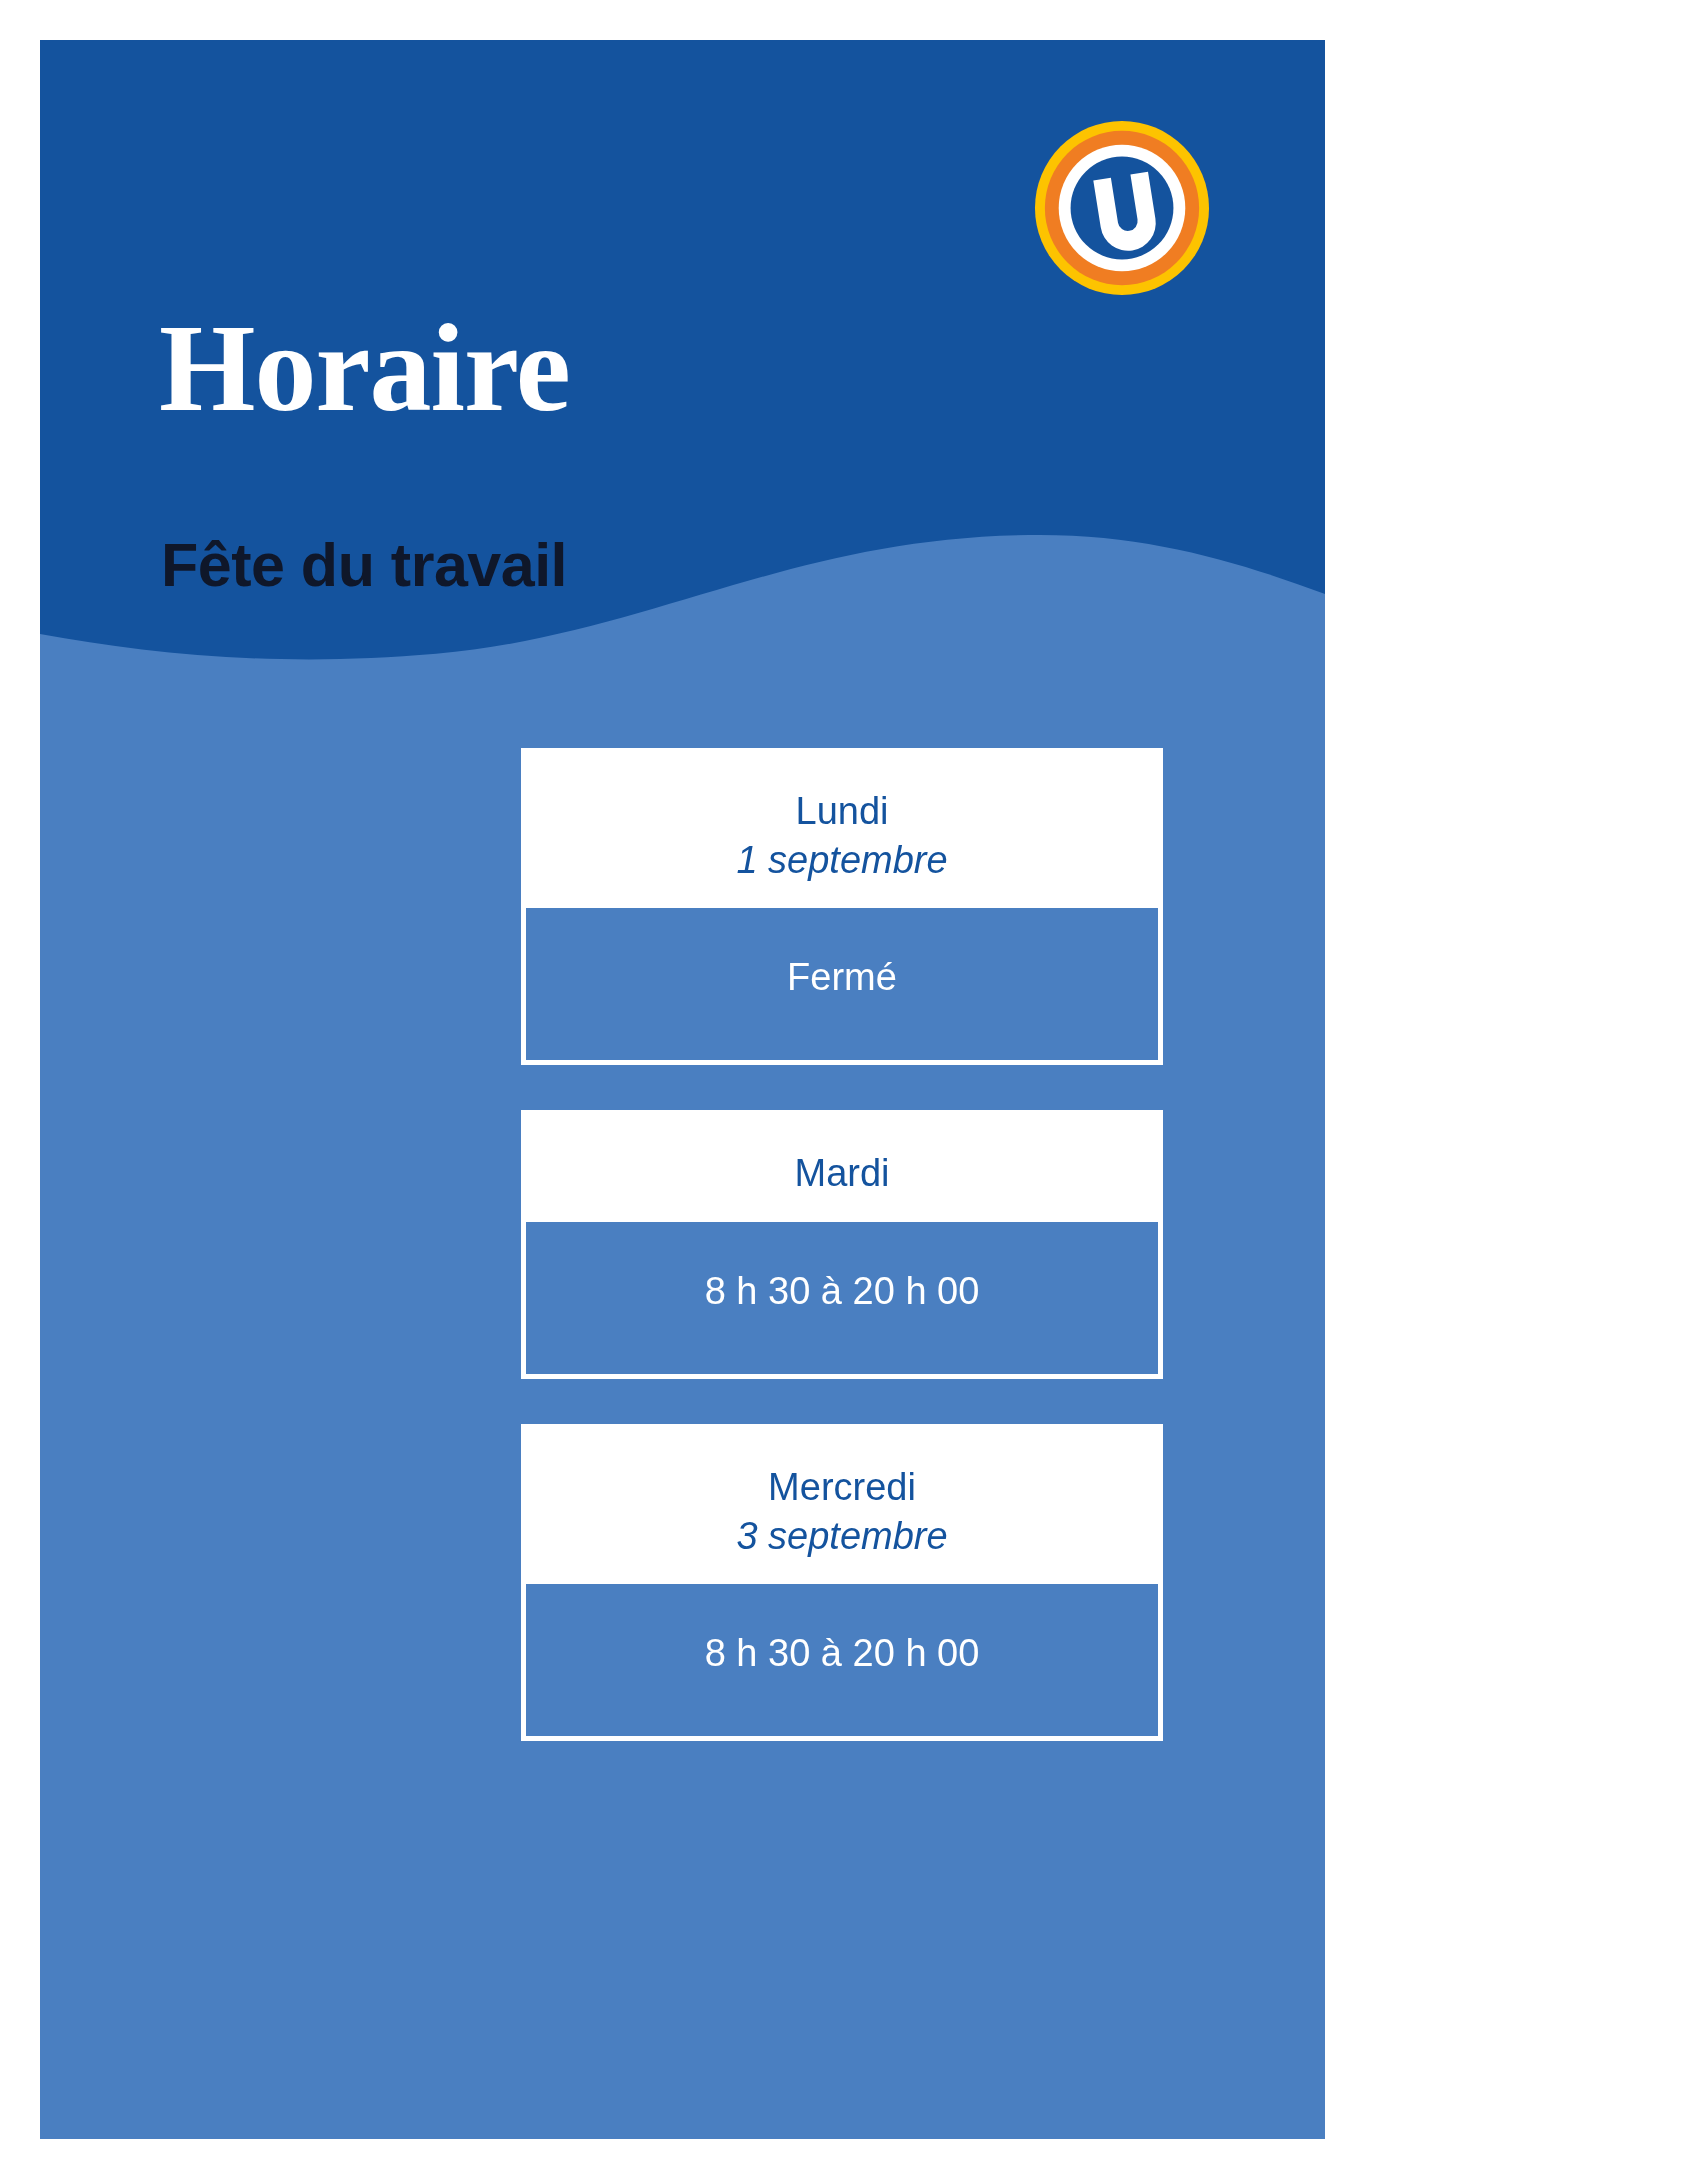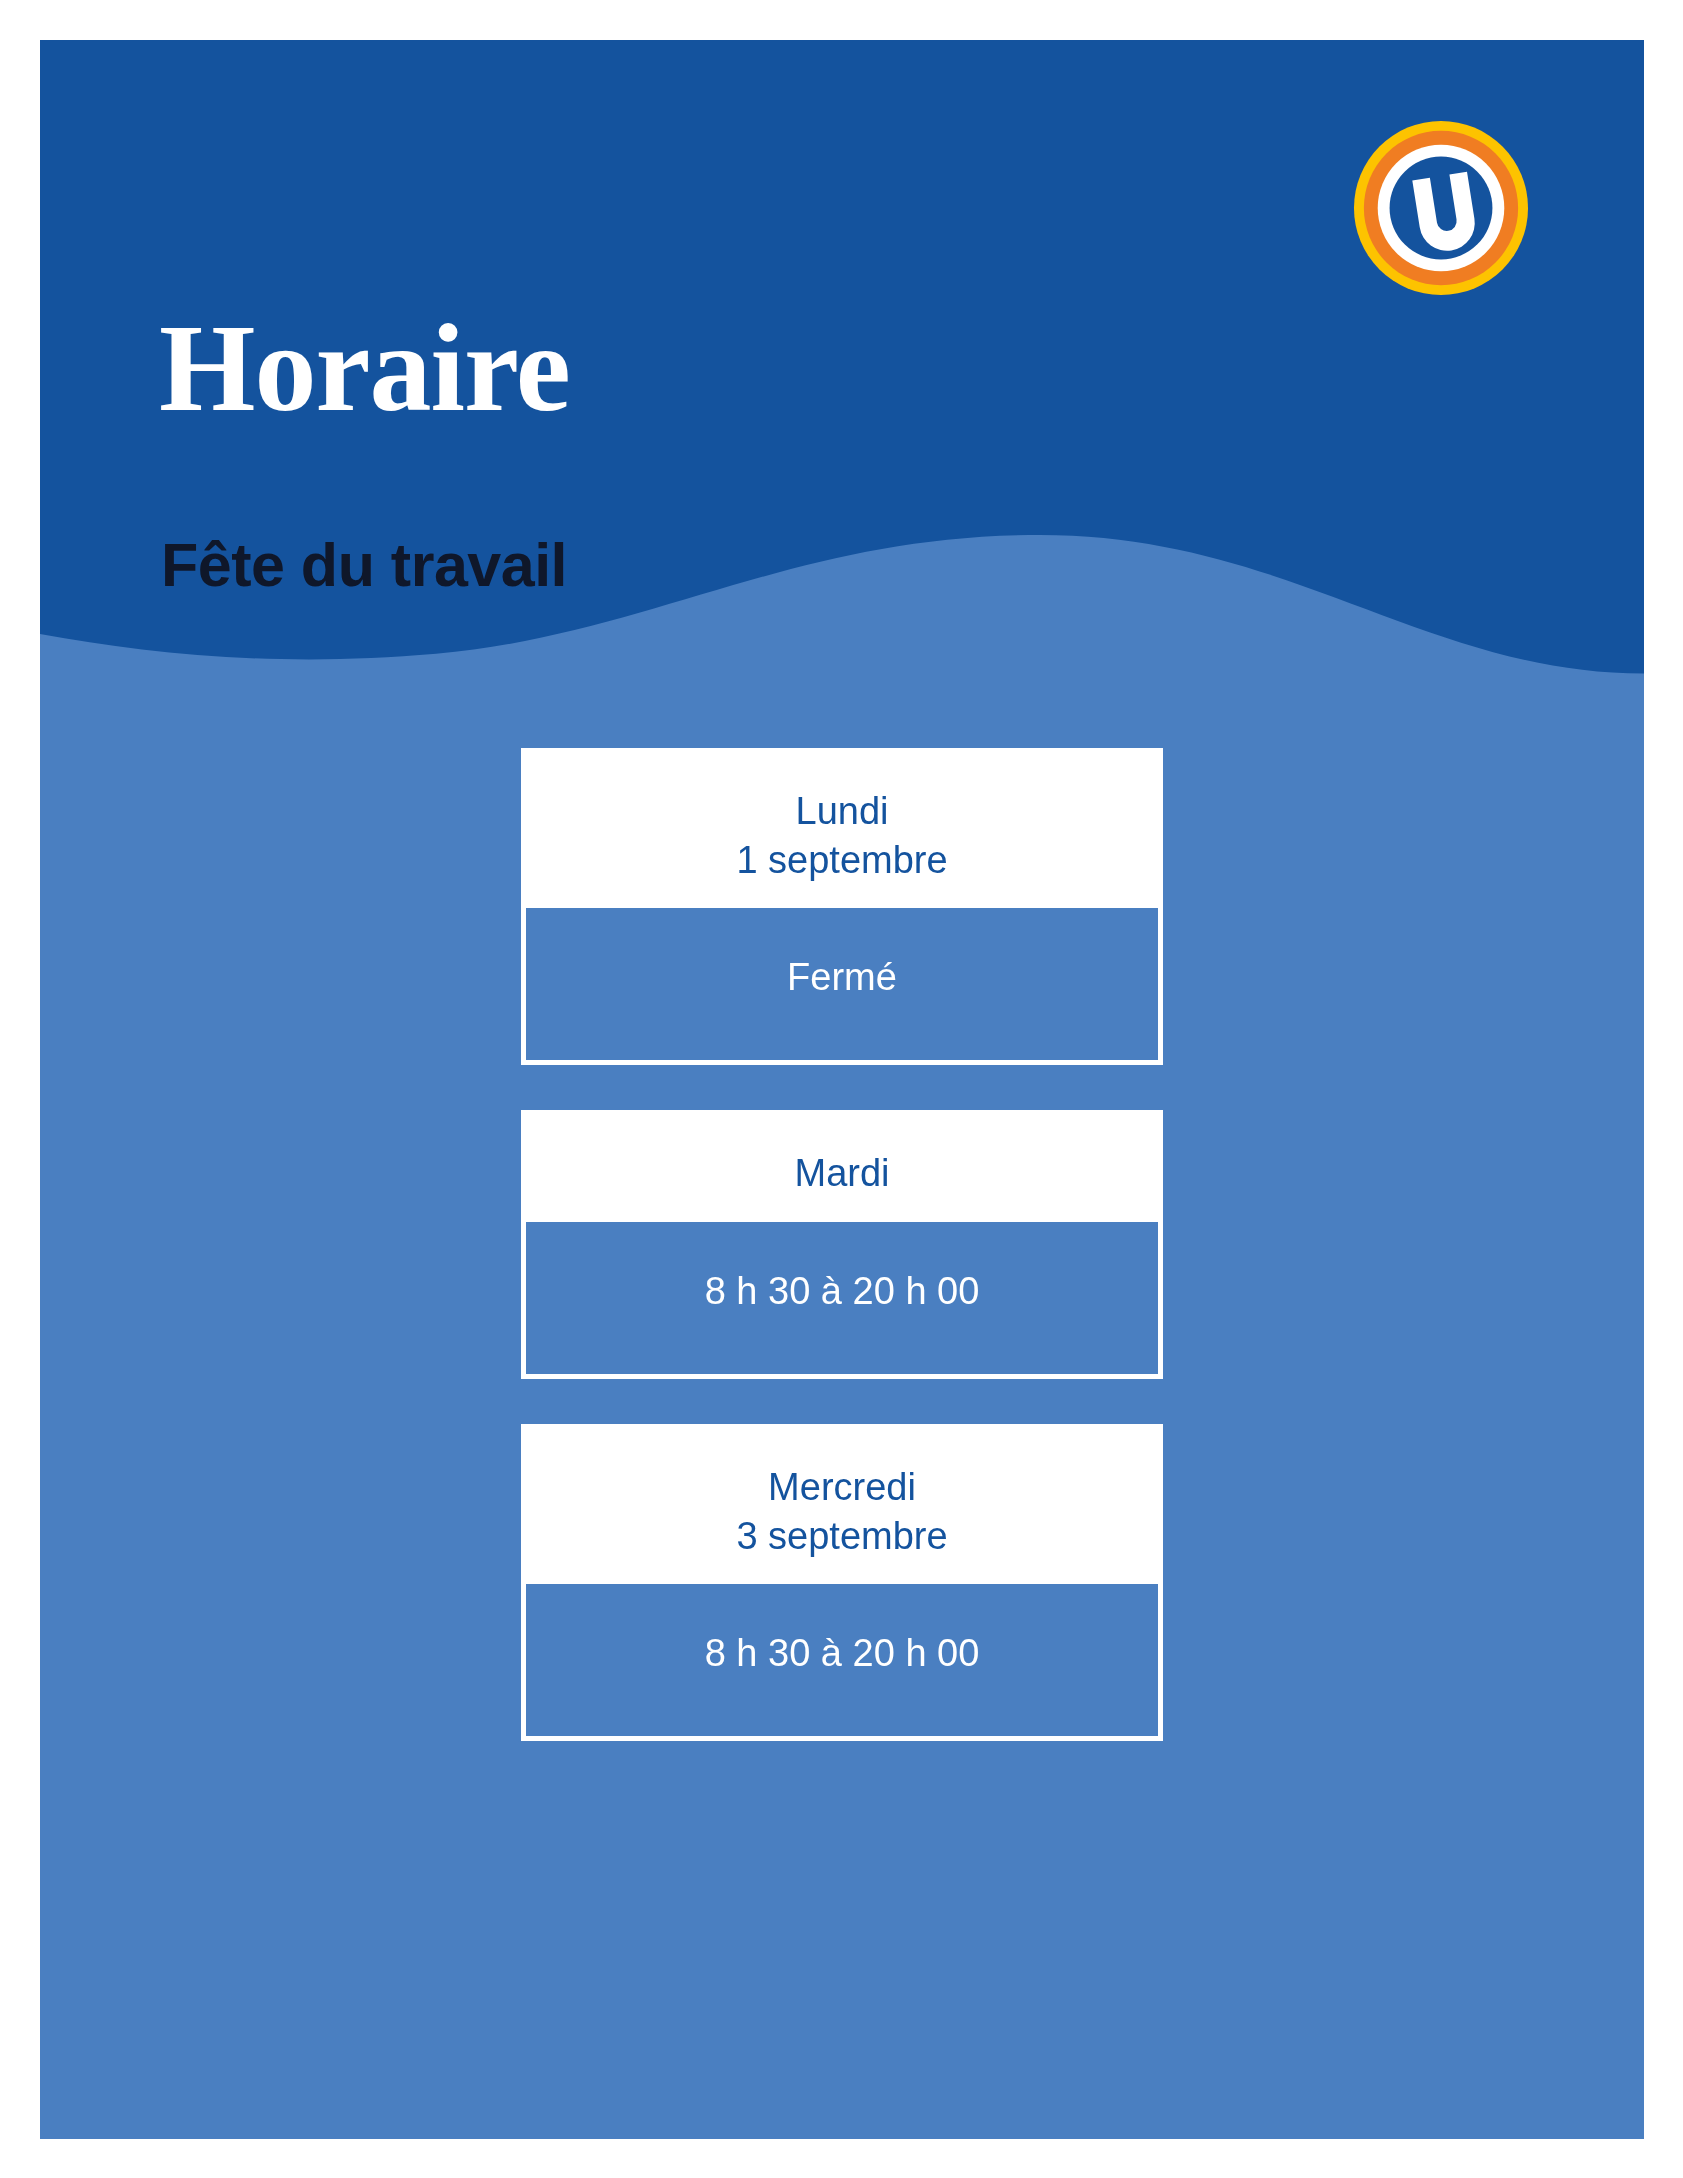--- a/index.html
+++ b/index.html
@@ -11,21 +11,21 @@
     width: 1683px;
     height: 2178px;
     font-family: "Liberation Sans", sans-serif;
     overflow: hidden;
   }
 
   .poster {
     position: absolute;
     left: 40px;
     top: 40px;
-    width: 1604px;
+    width: 1285px;
     height: 2099px;
     background: #4a7fc1;
     overflow: hidden;
   }
 
   
   .header {
     position: absolute;
     left: 0;
     top: 0;
@@ -96,20 +96,21 @@
     font-size: 38px;
     line-height: 1.28;
   }
   .card-day .dayname {
     display: block;
     font-weight: 400;
   }
   .card-day .daydate {
     display: block;
     font-weight: 400;
+    font-style: italic;
   }
   .card-hours {
     background: #4a7fc1;
     color: #ffffff;
     text-align: center;
     font-size: 38px;
     padding: 36px 10px 61px 10px;
     border-left: 5px solid #ffffff;
     border-right: 5px solid #ffffff;
     border-bottom: 5px solid #ffffff;

